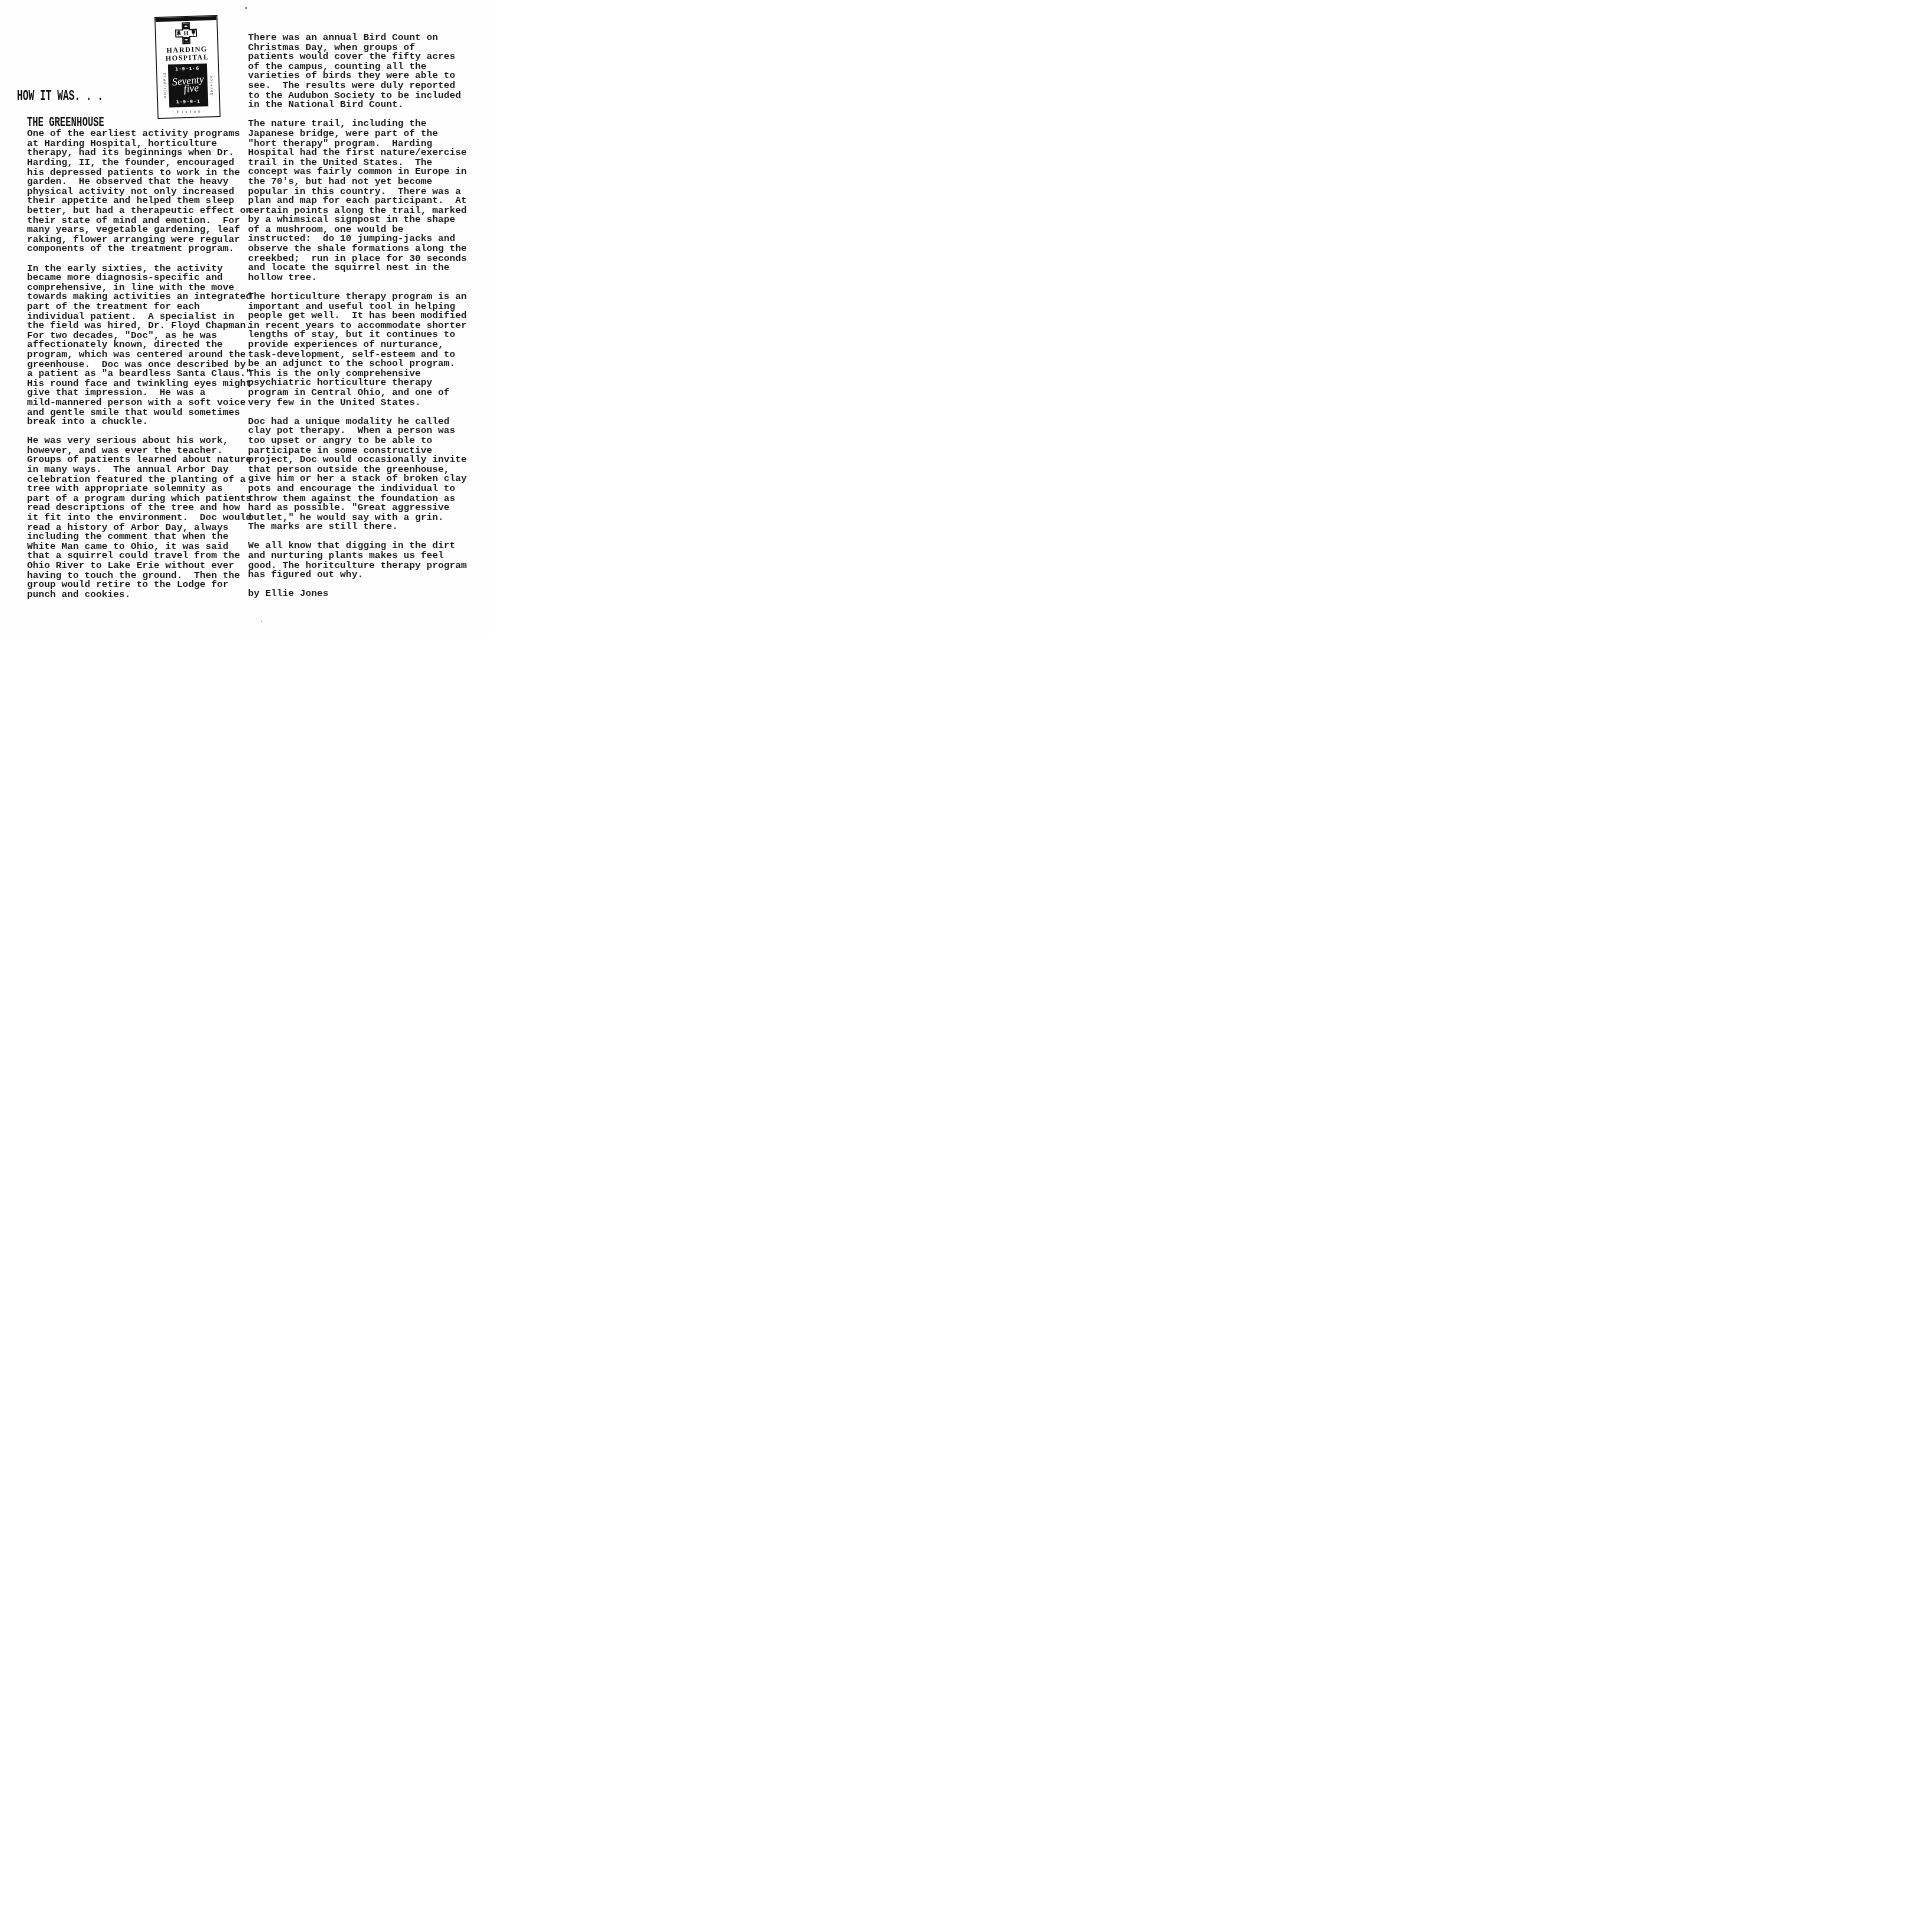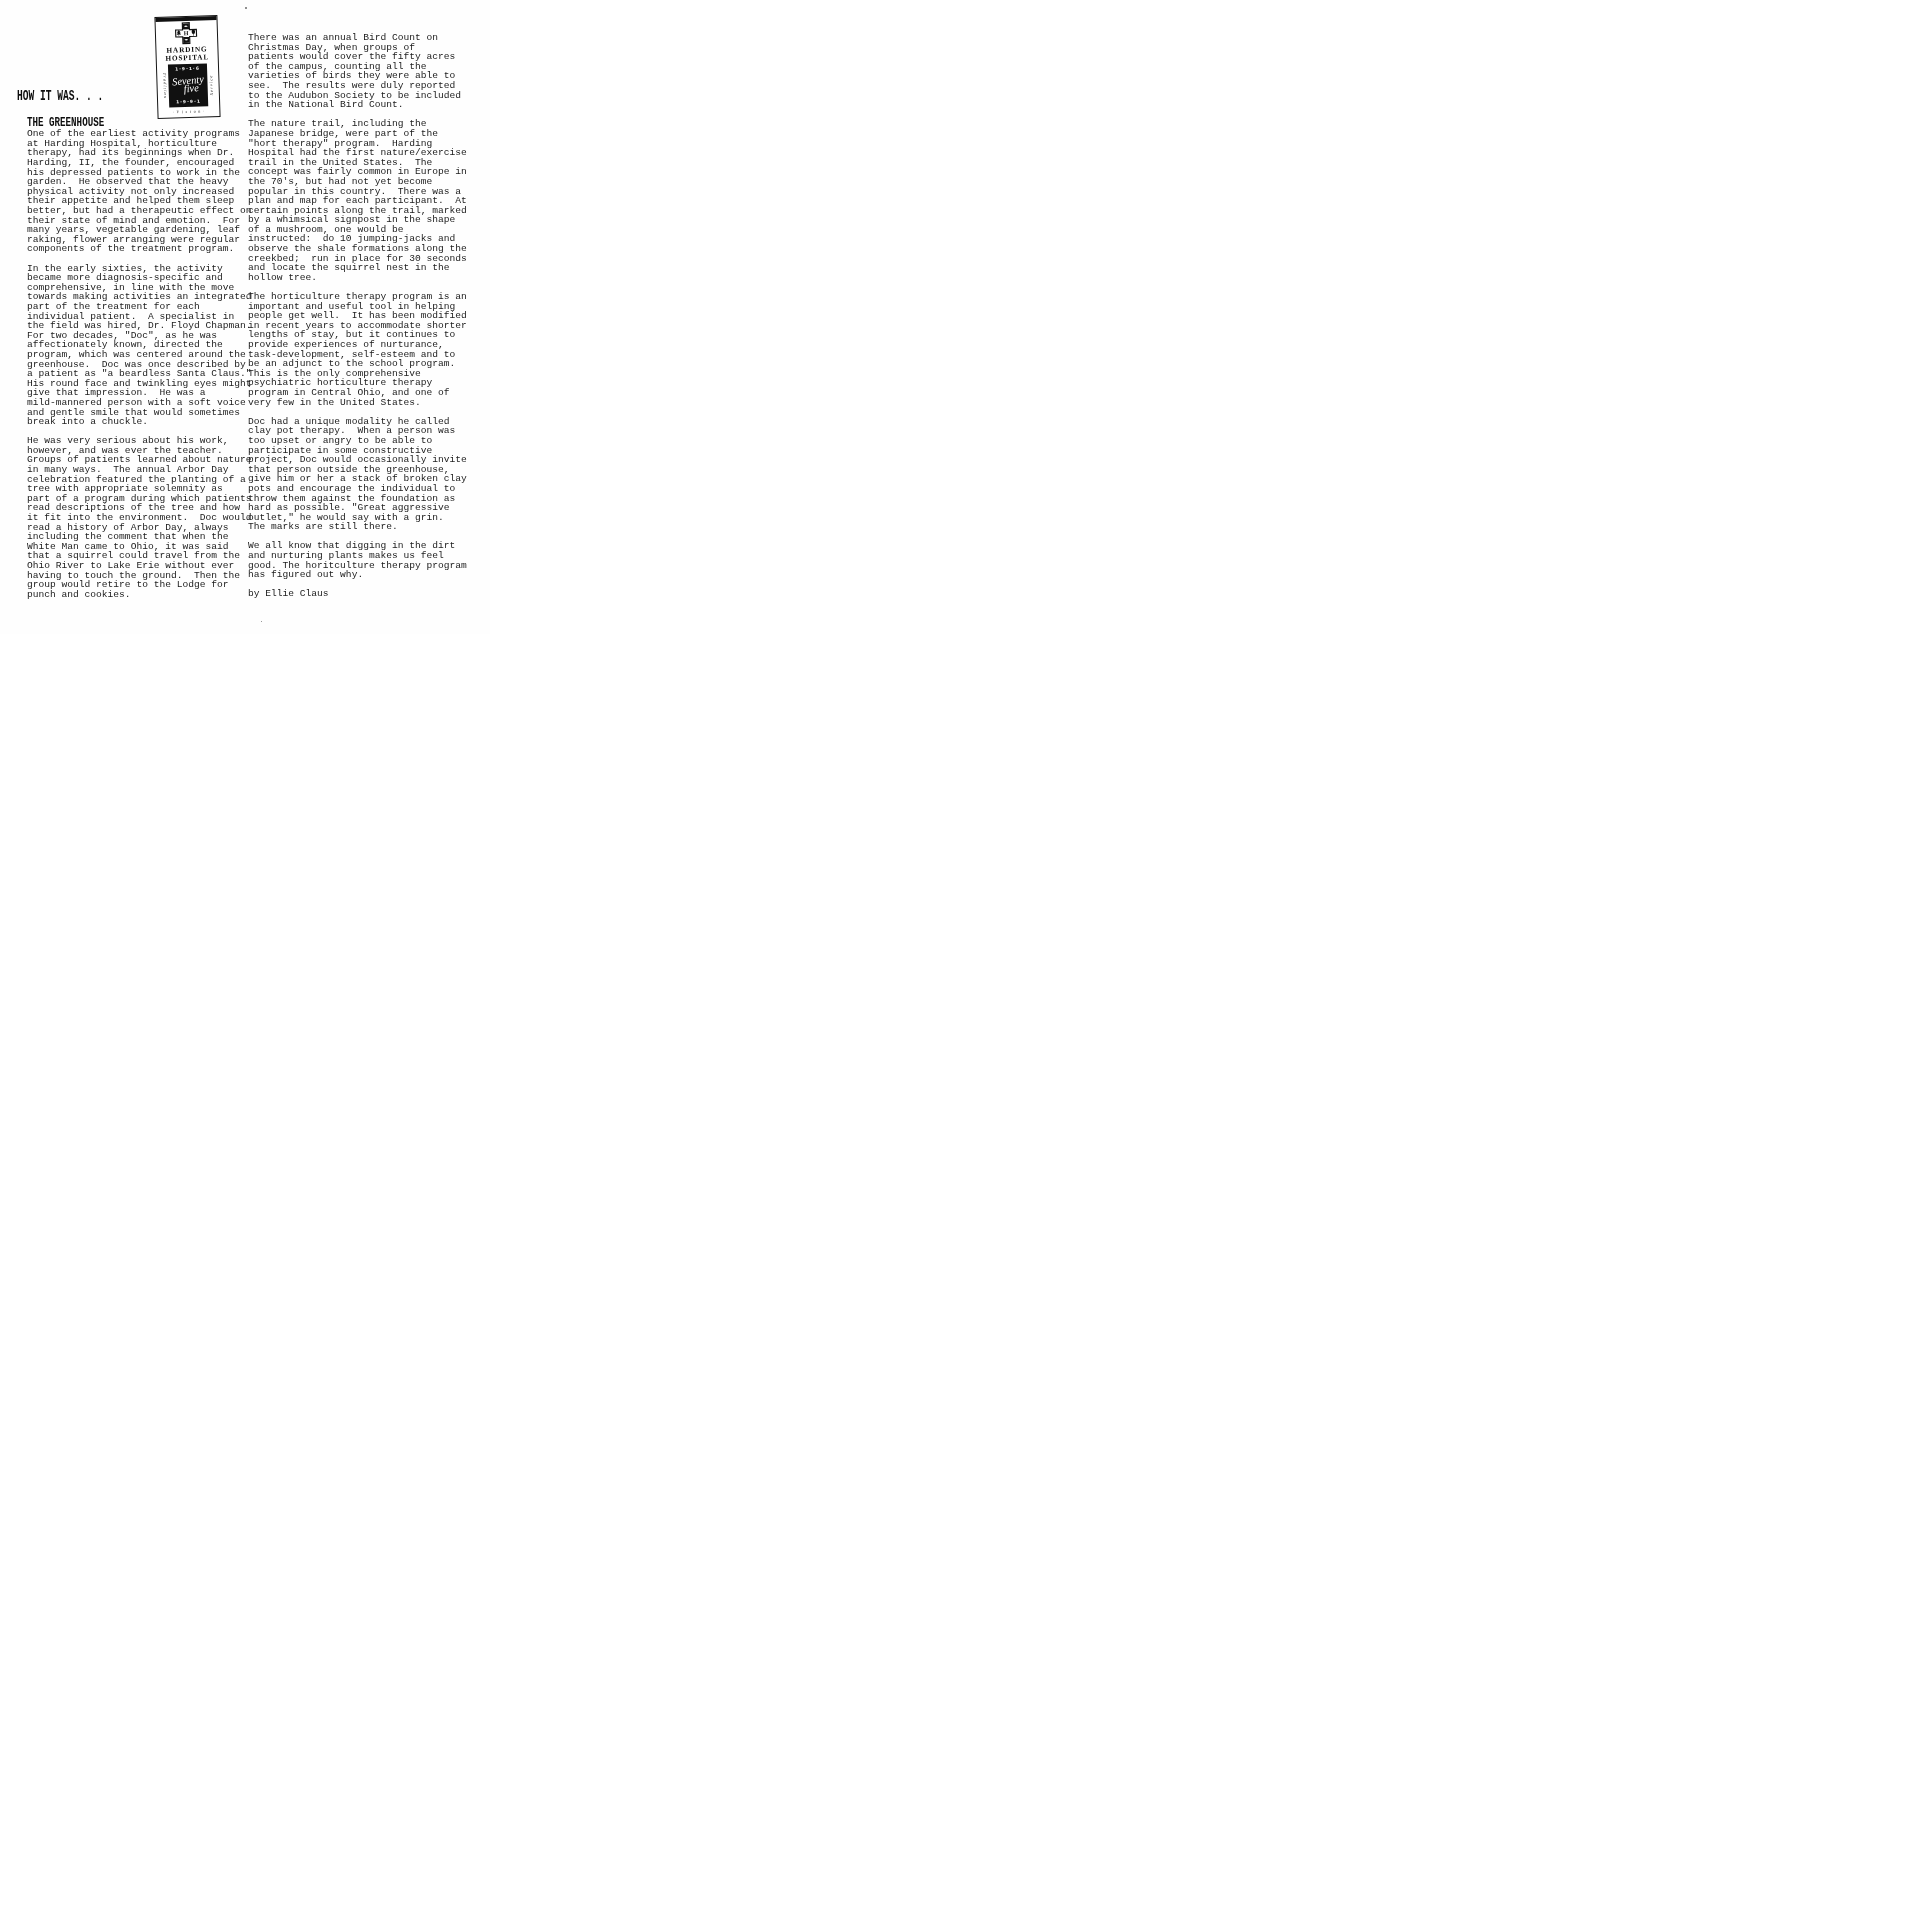--- a/index.html
+++ b/index.html
@@ -46,20 +46,21 @@
   .col {
     position: absolute;
     font-size: 9.6px;
     line-height: 9.6px;
   }
   .col-left  { left: 27px;  top: 117px; width: 236px; }
   .col-right { left: 248px; top: 33px;  width: 236px; }
   .col p {
     margin: 0 0 9.6px 0;
     white-space: pre-wrap;
+    font-weight: bold;
   }
   .byline { margin-top: 0; }
 
   
   .logo {
     position: absolute;
     left: 156px;
     top: 16px;
     width: 63px;
     height: 102px;
@@ -302,17 +303,17 @@
 give him or her a stack of broken clay
 pots and encourage the individual to
 throw them against the foundation as
 hard as possible. "Great aggressive
 outlet," he would say with a grin.
 The marks are still there.</p>
     <p>We all know that digging in the dirt
 and nurturing plants makes us feel
 good. The horitculture therapy program
 has figured out why.</p>
-    <p class="byline">by Ellie Claus</p>
+    <p class="byline">by Ellie Jones</p>
   </div>
 
 </div>
 
 
 </body></html>

